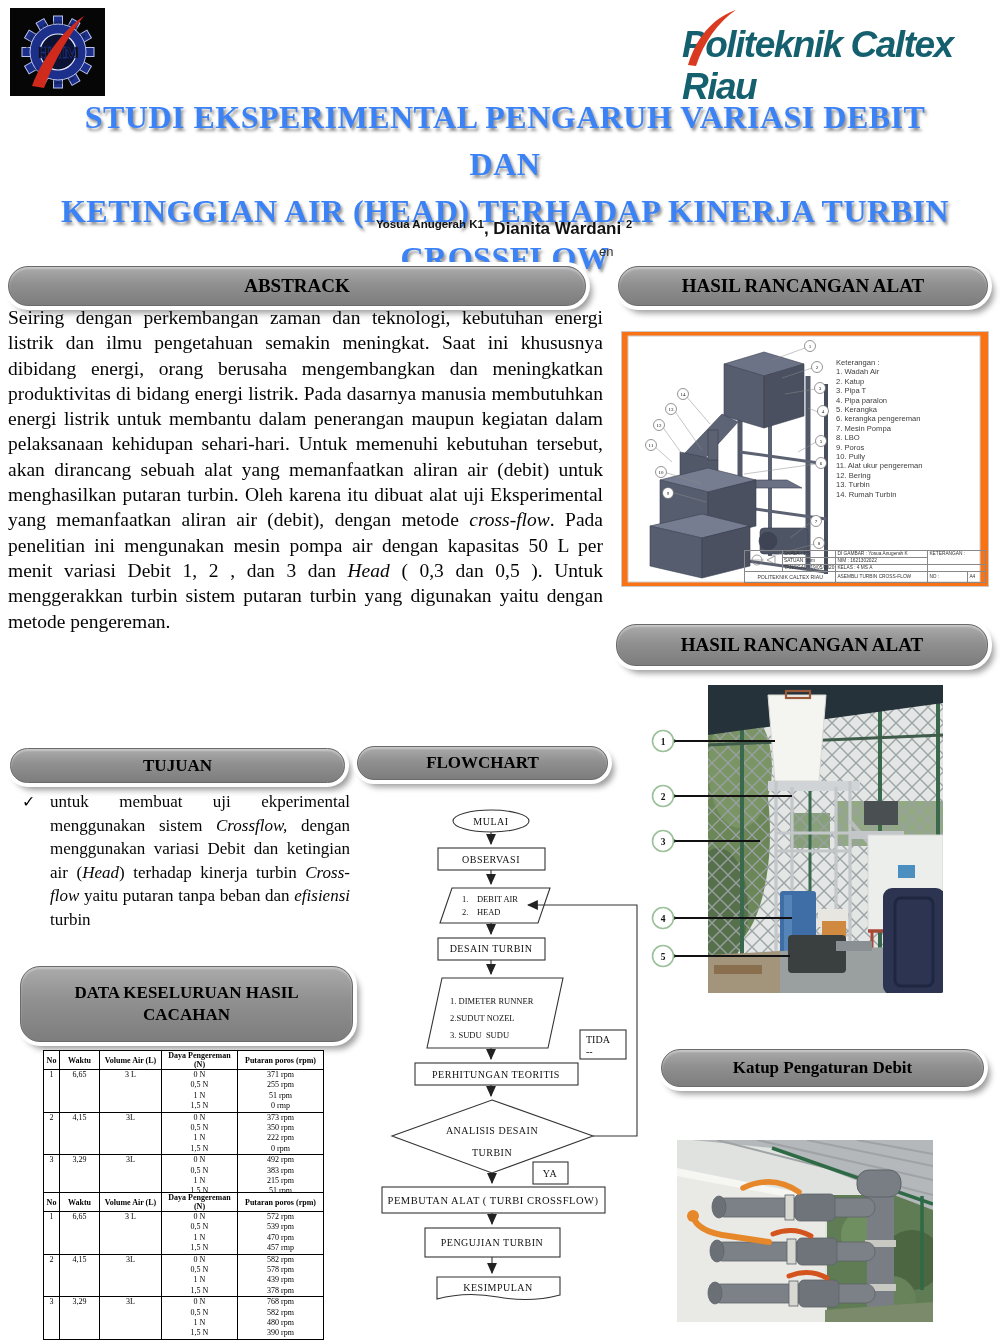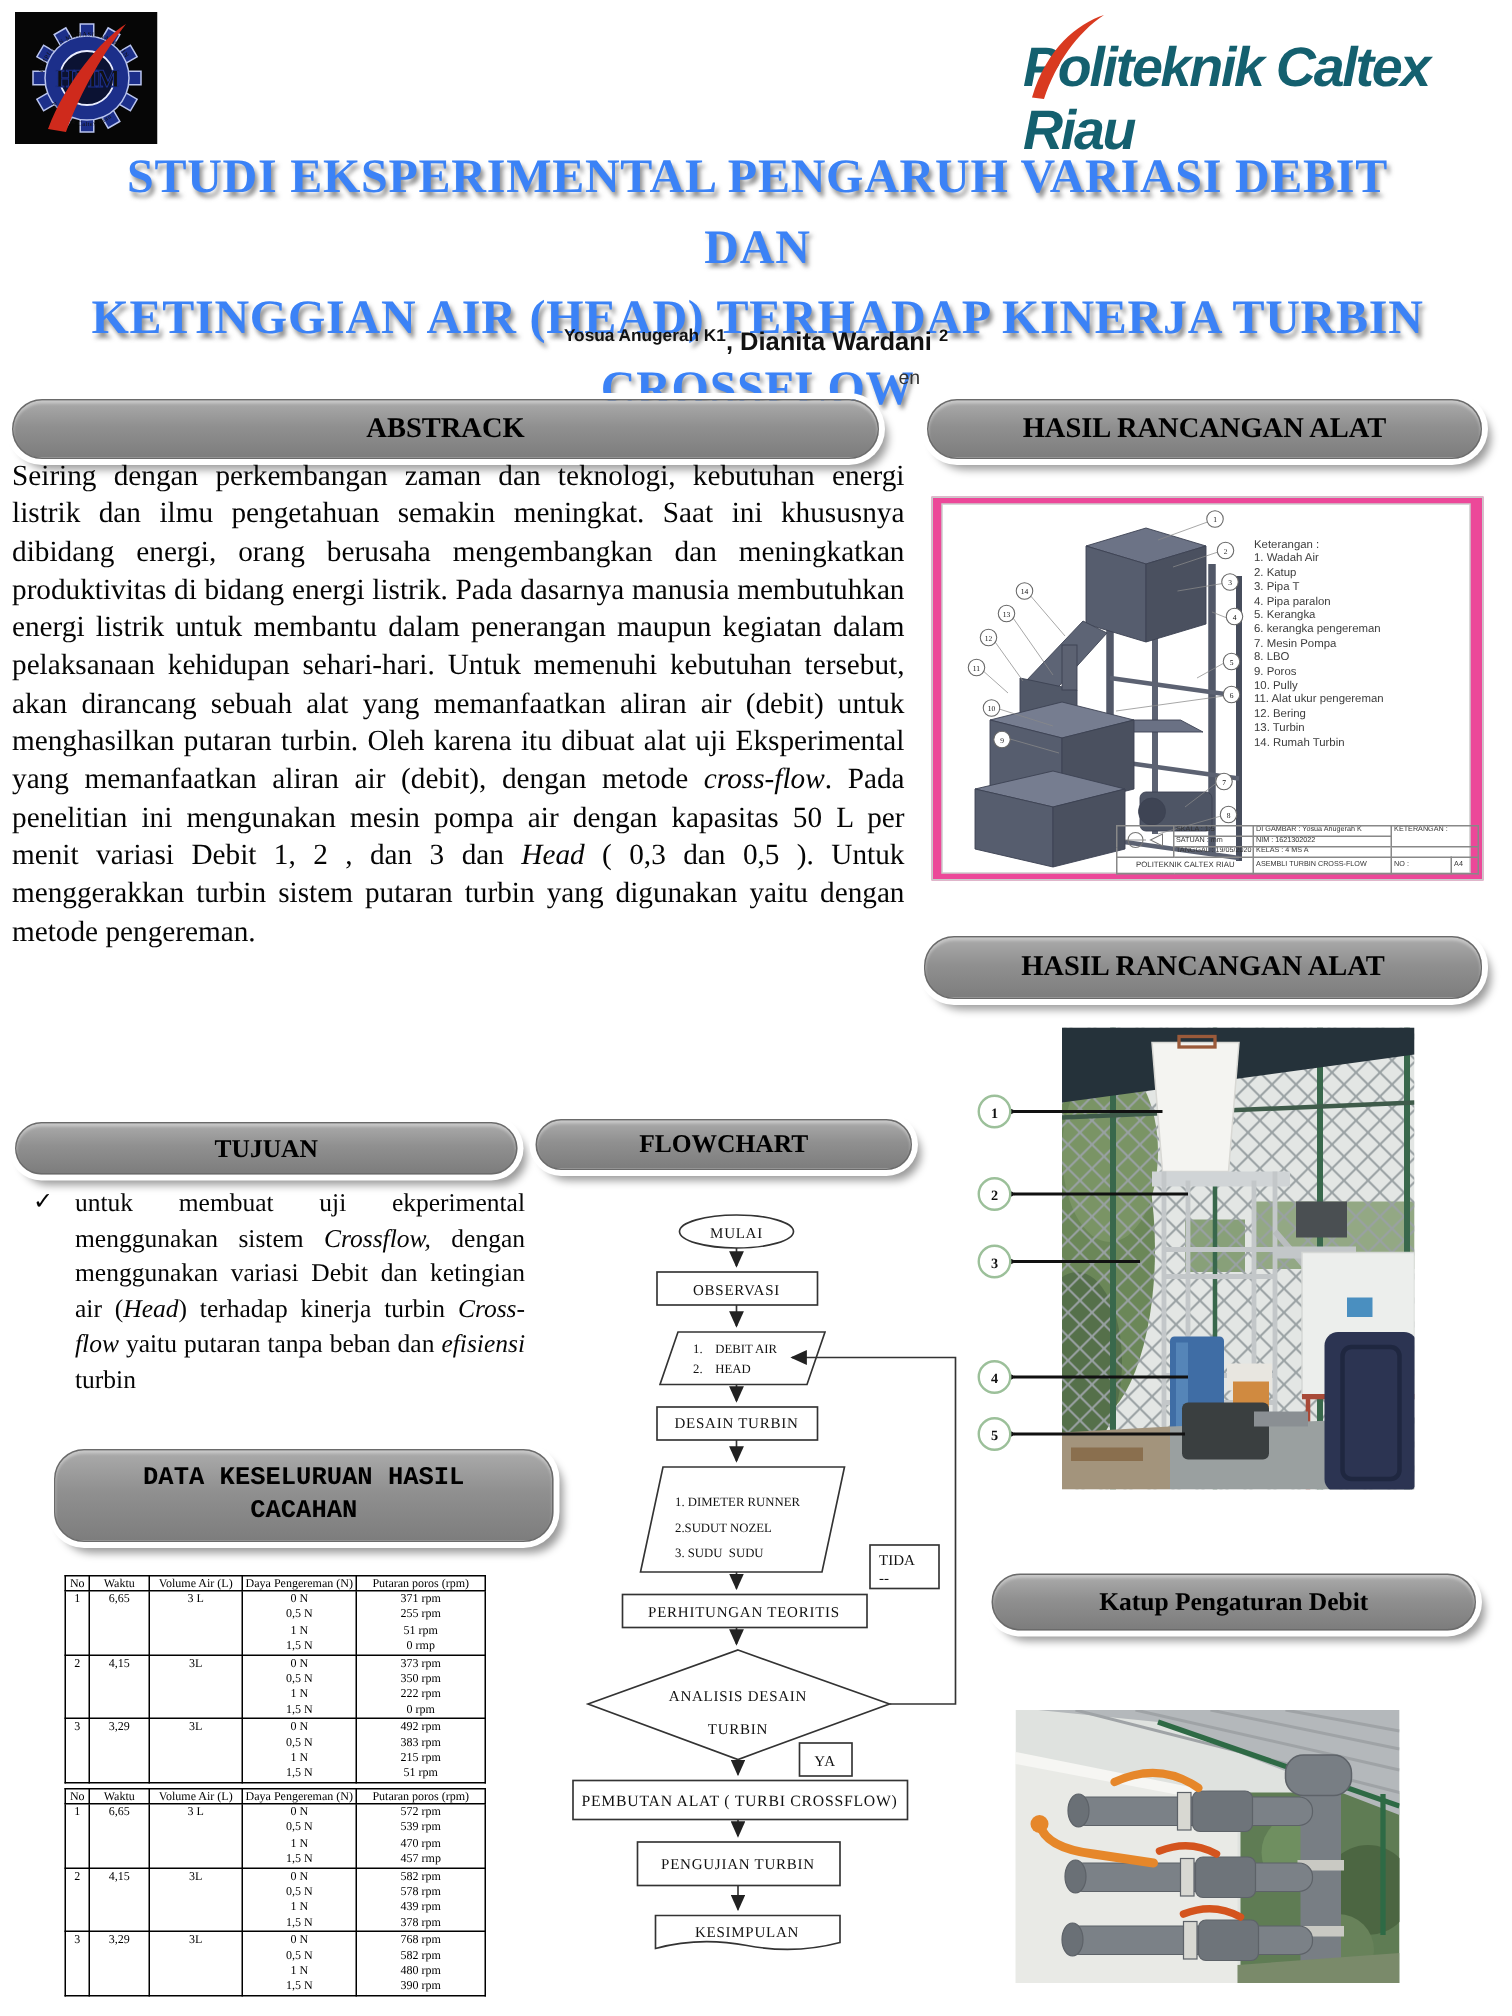--- a/index.html
+++ b/index.html
@@ -32,47 +32,47 @@
   .banner { position:absolute; display:flex; align-items:center; justify-content:center;
             text-align:center; font-family:"Liberation Serif",serif; font-weight:bold; color:#000;
             background:linear-gradient(#ababab, #909090 45%, #7d7d7d);
             border:1px solid #6a6a6a; border-radius:20px;
             box-shadow:0 0 0 4px #ffffff, 5px 6px 6px 1px rgba(0,0,0,0.40), inset 0 2px 2px rgba(255,255,255,0.35); }
   .b-abstract { left:8px; top:266px; width:578px; height:40px; font-size:19px; }
   .b-hasil1   { left:618px; top:266px; width:370px; height:40px; font-size:19px; }
   .b-hasil2   { left:616px; top:624px; width:372px; height:42px; font-size:19px; }
   .b-tujuan   { left:10px;  top:748px; width:335px; height:35px; font-size:17px; }
   .b-flow     { left:357px; top:746px; width:251px; height:34px; font-size:17px; }
-  .b-data     { left:36px;  top:966px; width:333px; height:62px; font-size:17px; flex-direction:column; line-height:22px;font-family:Liberation Mono, monospace; }
+  .b-data     { left:20px;  top:966px; width:333px; height:76px; font-size:17px; flex-direction:column; line-height:22px; }
   .b-katup    { left:661px; top:1049px; width:323px; height:38px; font-size:17px; }
 
   
   .abstract { position:absolute; left:8px; top:305px; width:595px;
               font-family:"Liberation Serif",serif; font-size:19.5px; line-height:25.3px;
               text-align:justify; color:#050505; }
   .tujuan-body { position:absolute; left:10px; top:790px; width:340px;
                  font-family:"Liberation Serif",serif; font-size:17px; line-height:23.5px;
                  text-align:justify; color:#050505; padding-left:40px; }
   .tujuan-body .check { position:absolute; left:12px; top:0; font-size:16px; }
 
   
   .draw-panel { position:absolute; left:621px; top:331px; width:368px; height:256px;
-                background:#ec4899; border:1px solid #c9c9c9;text-decoration:underline; }
+                background:#f97316; border:1px solid #c9c9c9;text-decoration:underline; }
   .keterangan { position:absolute; left:214px; top:26px; width:140px;
                 font-family:"Liberation Sans",sans-serif; font-size:7.6px; line-height:9.4px; color:#3c3c3c; }
   .tblock { position:absolute; left:122px; top:218px; border-collapse:collapse;
             font-family:"Liberation Sans",sans-serif; font-size:4.8px; color:#333; table-layout:fixed; }
   .tblock td { border:0.5px solid #888; padding:0 1px; height:7px; line-height:6px; overflow:hidden; white-space:nowrap; }
 
   
   .dtable { position:absolute; left:43px; width:281px; border-collapse:collapse; background:#fff;
             font-family:"Liberation Serif",serif; font-size:8px; color:#000; table-layout:fixed;
             border:1.5px solid #000; }
   .dtable th, .dtable td { border:1px solid #000; padding:0 1px; text-align:center; }
-  .dtable th { font-weight:normal; height:10px; line-height:9px; overflow:hidden; }
+  .dtable th { font-weight:bold; height:10px; line-height:9px; overflow:hidden; }
   .dtable td { vertical-align:top; line-height:10.4px; }
 
   
   .photo1 { position:absolute; left:640px; top:683px; width:305px; height:312px; }
   .flow   { position:absolute; left:370px; top:800px; width:280px; height:505px; }
   .photo2 { position:absolute; left:677px; top:1140px; width:256px; height:182px; }
 
   svg text { font-family:"Liberation Serif",serif; fill:#111; }
   .fc-label { white-space:pre; }
 </style>

